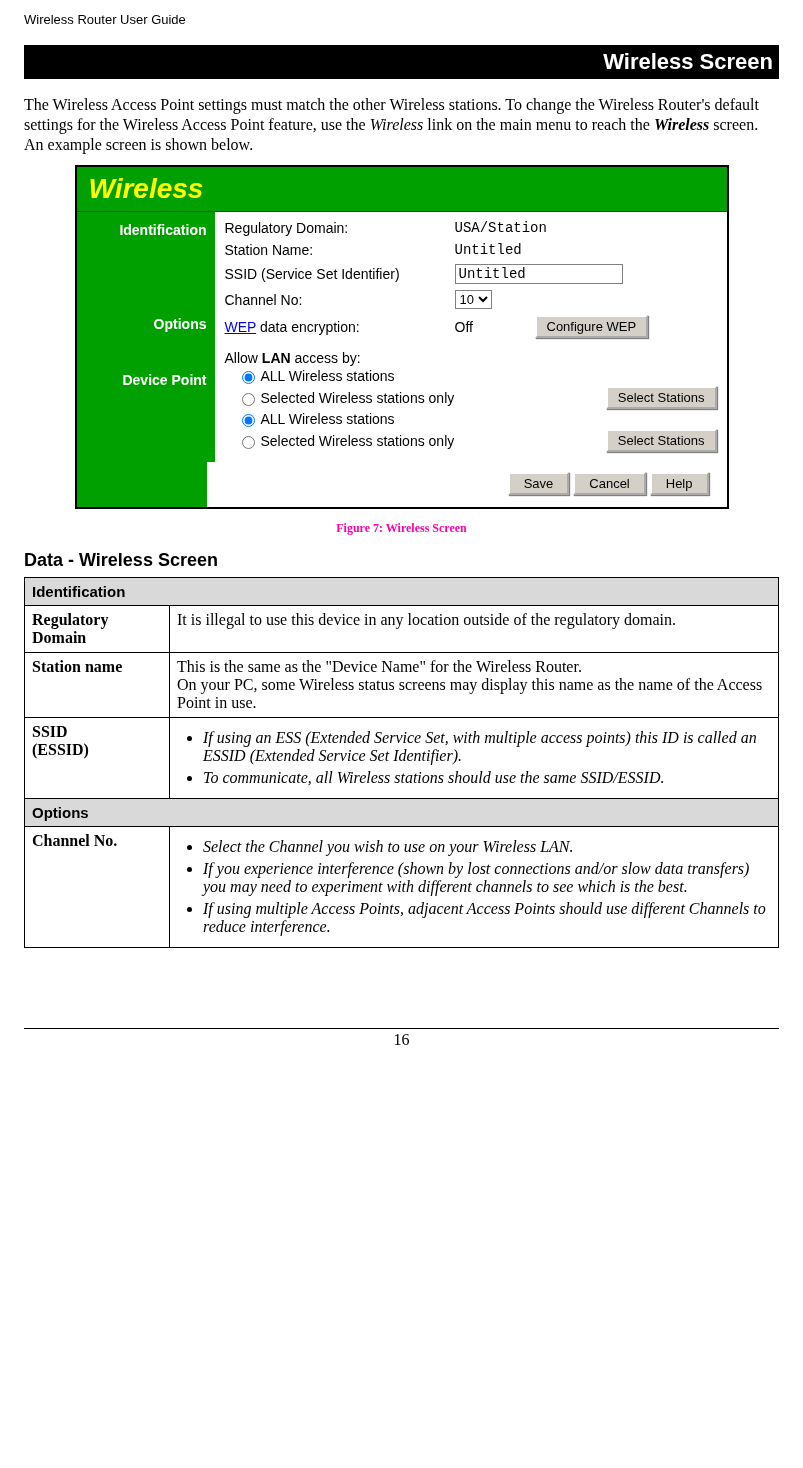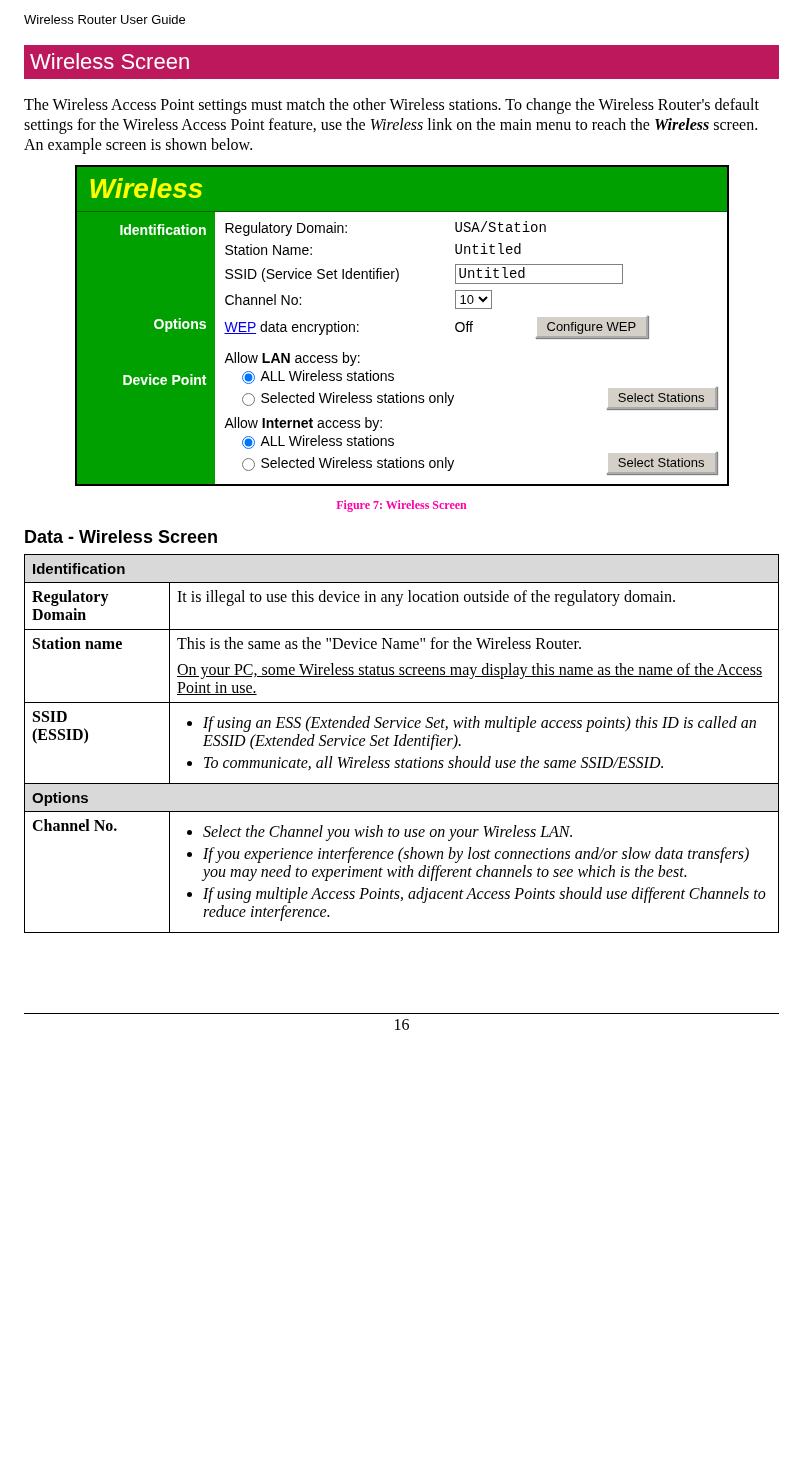--- a/index.html
+++ b/index.html
@@ -12,27 +12,28 @@
       box-sizing: border-box;
       background: #fff;
     }
     .header-text {
       font-family: Arial, sans-serif;
       font-size: 13px;
       color: #000;
       margin-bottom: 18px;
     }
     .section-title-bar {
-      background: #be185d;
+      background: #000000;
       color: #fff;
       font-family: Arial, sans-serif;
-      font-weight: normal;
+      font-weight: bold;
       font-size: 22px;
       padding: 4px 6px;
       margin-bottom: 14px;
+      text-align: right;
     }
     .intro {
       font-size: 16px;
       line-height: 1.25;
       margin-bottom: 10px;
     }
     .intro .italic { font-style: italic; }
     .intro .bold-italic { font-style: italic; font-weight: bold; }
     .figure-container {
       text-align: center;
@@ -256,56 +257,61 @@
           <input type="radio" name="lan" checked="" style="">
           <span>ALL Wireless stations</span>
         </div>
         <div class="radio-opt" style="justify-content:space-between;">
           <div style="display:flex;align-items:center;">
             <input type="radio" name="lan" style="">
             <span>Selected Wireless stations only</span>
           </div>
           <button class="winbtn">Select Stations</button>
         </div>
-        <div class="allow-line">
-          <span>Allow </span><b>Internet</b><span> access by:</span>
-        </div>
         <div class="radio-opt">
           <input type="radio" name="net" checked="" style="">
           <span>ALL Wireless stations</span>
         </div>
         <div class="radio-opt" style="justify-content:space-between;">
           <div style="display:flex;align-items:center;">
             <input type="radio" name="net" style="">
             <span>Selected Wireless stations only</span>
           </div>
           <button class="winbtn">Select Stations</button>
         </div>
       </div>
     </div>
+    <div class="fig-foot">
+      <div class="fig-foot-side"></div>
+      <div class="btn-row-bottom" style="flex:1;">
+        <button class="winbtn-small">Save</button>
+        <button class="winbtn-small">Cancel</button>
+        <button class="winbtn-small">Help</button>
+      </div>
+    </div>
   </div>
   <div class="figure-caption">Figure 7: Wireless Screen</div>
 </div>
 
 <div class="subsection-title">Data - Wireless Screen</div>
 
 <table class="data-table">
   <tbody>
       <tr class="hdr-row">
     <td colspan="2">Identification</td>
   </tr>
   <tr>
     <td class="rowlabel">Regulatory Domain</td>
     <td>It is illegal to use this device in any location outside of the regulatory domain.</td>
   </tr>
   <tr>
     <td class="rowlabel">Station name</td>
     <td>
       <div>This is the same as the "Device Name" for the Wireless Router.</div>
-      <div style="margin-top:8px;text-decoration:underline;">On your PC, some Wireless status screens may display this name as the name of the Access Point in use.</div>
+      <div style="margin-top:0;">On your PC, some Wireless status screens may display this name as the name of the Access Point in use.</div>
     </td>
   </tr>
   <tr>
     <td class="rowlabel">
       <div>SSID</div>
       <div>(ESSID)</div>
     </td>
     <td>
       <ul class="bul">
         <li>If using an ESS (Extended Service Set, with multiple access points) this ID is called an ESSID (Extended Service Set Identifier).</li>

